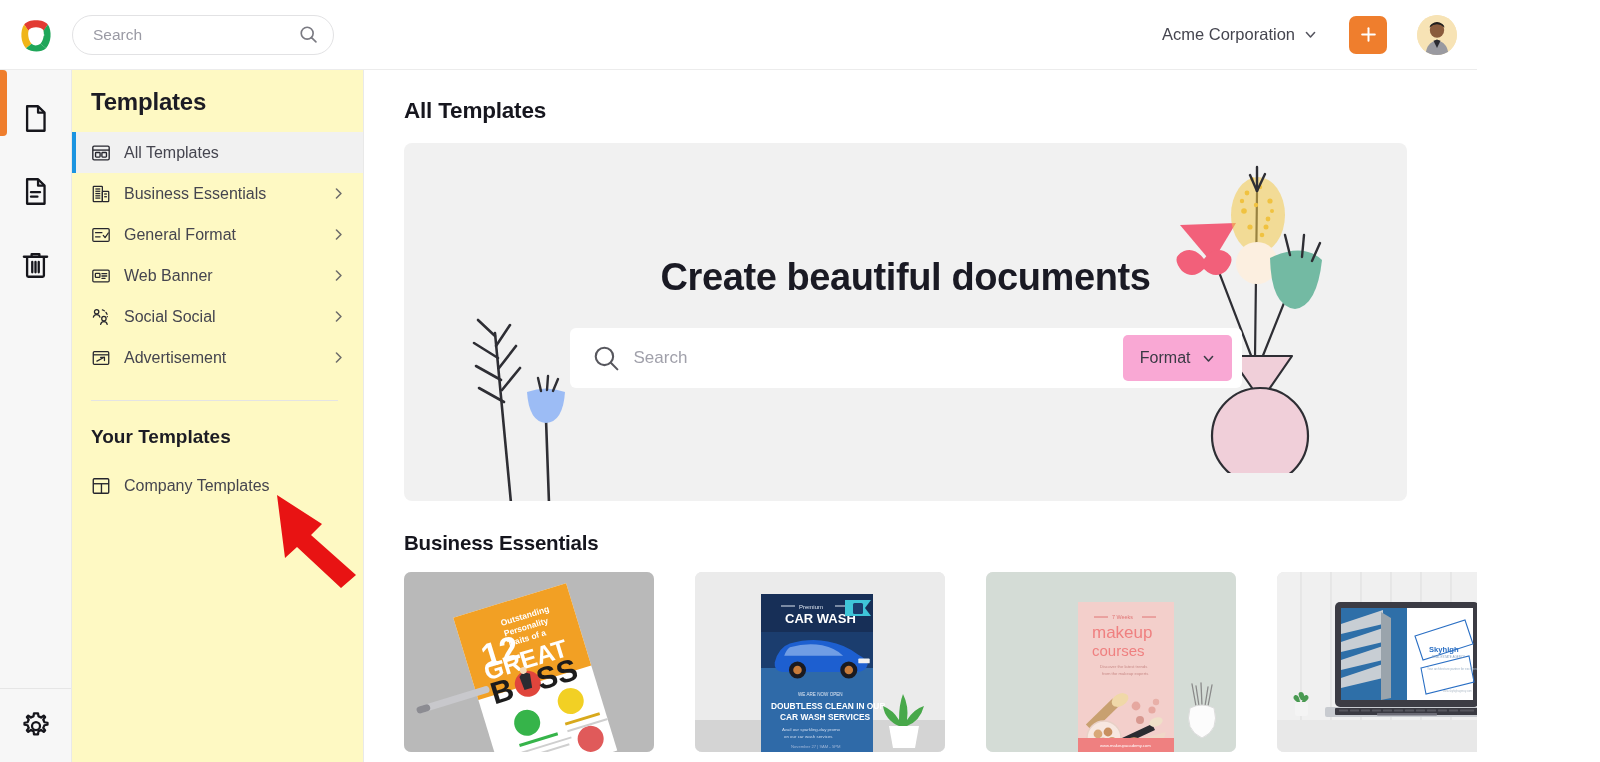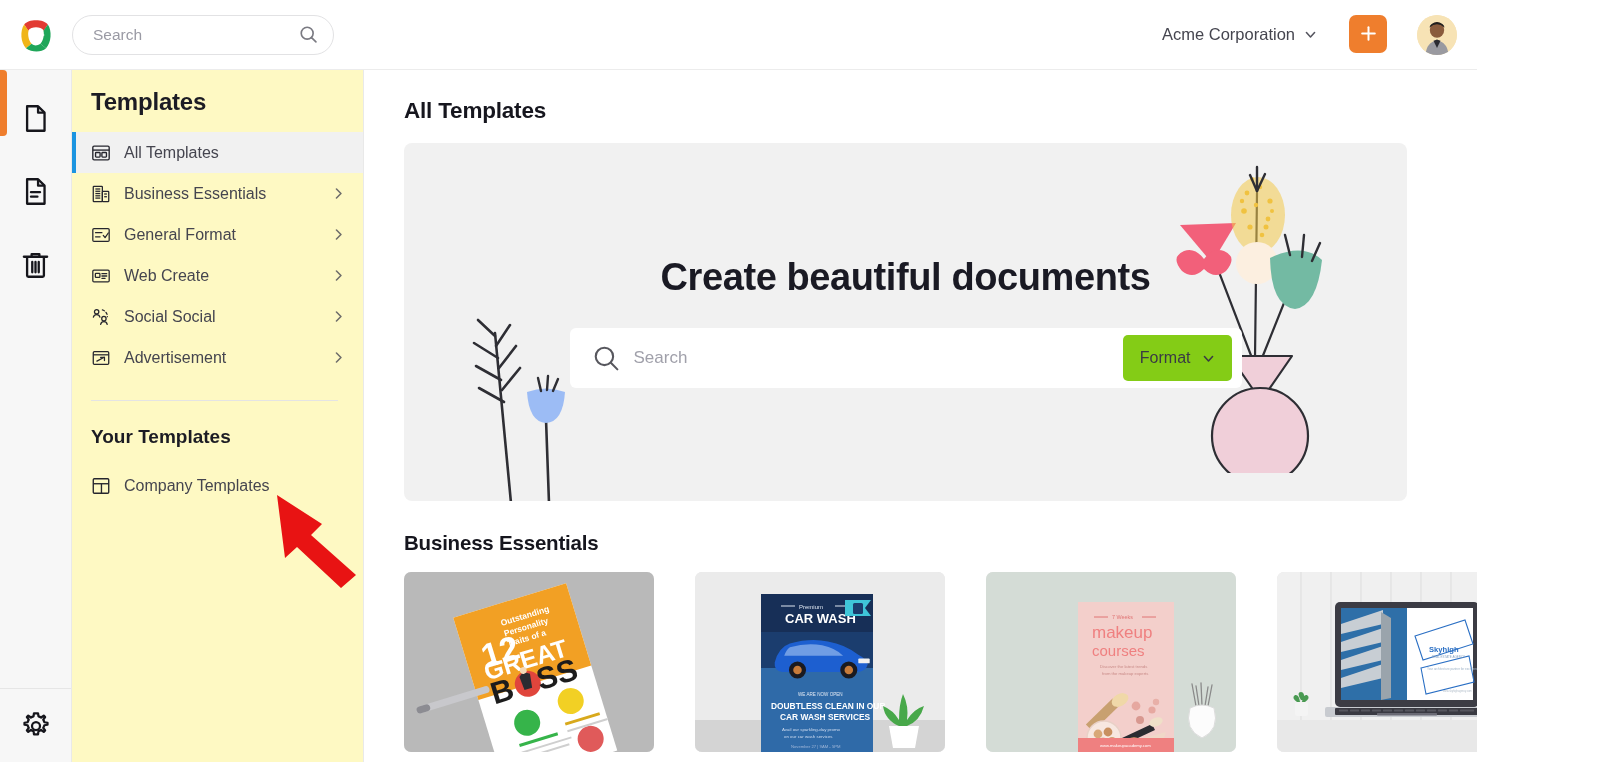--- a/index.html
+++ b/index.html
@@ -37,21 +37,21 @@
   .header-search input {
     flex: 1; border: none; outline: none;
     font-size: 15.5px; color: #3c3c46;
     font-family: "Liberation Sans", sans-serif;
     background: transparent;
   }
   .header-search input::placeholder { color: #9a9aa4; }
   .hs-icon { width: 21px; height: 21px; flex-shrink: 0; opacity: .78; }
 
   .header-right {
-    margin-left: auto; display: flex; 
+    margin-left: auto; display: flex; align-items: center;
     gap: 30px; padding-right: 20px;
   }
   .org-switcher {
     display: flex; align-items: center; gap: 9px;
     font-size: 16.5px; color: #45454f; cursor: pointer;
     padding: 6px 2px;
   }
   .chev { width: 13px; height: 13px; flex-shrink: 0; }
   .plus-btn {
     width: 38px; height: 38px; border-radius: 7px;
@@ -167,21 +167,21 @@
     padding: 0 10px 0 22px; z-index: 3;
   }
   .hero-search .hsi { width: 29px; height: 29px; flex-shrink: 0; opacity: .8; }
   .hero-search input {
     flex: 1; border: none; outline: none; background: transparent;
     font-size: 17px; color: #3c3c46; margin-left: 13px;
     font-family: "Liberation Sans", sans-serif;
   }
   .hero-search input::placeholder { color: #a0a0aa; }
   .format-btn {
-    height: 46px; background: #84cc16; border: none;
+    height: 46px; background: #f9a8d4; border: none;
     border-radius: 5px; cursor: pointer;
     display: flex; align-items: center; gap: 11px;
     padding: 0 17px; font-size: 16px; color: #3a3a44;
     font-family: "Liberation Sans", sans-serif;
   }
   .format-btn svg { width: 13px; height: 13px; }
 
   .deco { position: absolute; z-index: 1; pointer-events: none; }
   .deco-left { left: 44px; top: 155px; }
   .deco-right { right: 55px; top: 10px; }
@@ -345,21 +345,21 @@
       </div>
 
       <div class="nav-item">
         <svg class="ni-icon" viewBox="0 0 22 22" fill="none" stroke="#26262e" stroke-width="1.4">
           <rect x="2" y="4.5" width="18" height="13" rx="1.3"></rect>
           <rect x="4.8" y="8" width="5" height="4.5" rx=".7"></rect>
           <line x1="12" y1="8.5" x2="17.3" y2="8.5" stroke-linecap="round"></line>
           <line x1="12" y1="11" x2="17.3" y2="11" stroke-linecap="round"></line>
           <line x1="12" y1="13.5" x2="15.5" y2="13.5" stroke-linecap="round"></line>
         </svg>
-        <span class="ni-label">Web Create</span>
+        <span class="ni-label">Web Banner</span>
         <svg class="ni-chev" viewBox="0 0 16 16" fill="none" stroke="#4a4a54" stroke-width="1.9">
           <polyline points="5.5,2.5 11,8 5.5,13.5" stroke-linecap="round" stroke-linejoin="round"></polyline>
         </svg>
       </div>
 
       <div class="nav-item">
         <svg class="ni-icon" viewBox="0 0 22 22" fill="none" stroke="#26262e" stroke-width="1.4">
           <circle cx="6.2" cy="5.2" r="2.4"></circle>
           <path d="M2.6 11.2 a3.7 3.7 0 0 1 7.2 0" stroke-linecap="round"></path>
           <circle cx="14.2" cy="12.8" r="2.4"></circle>

